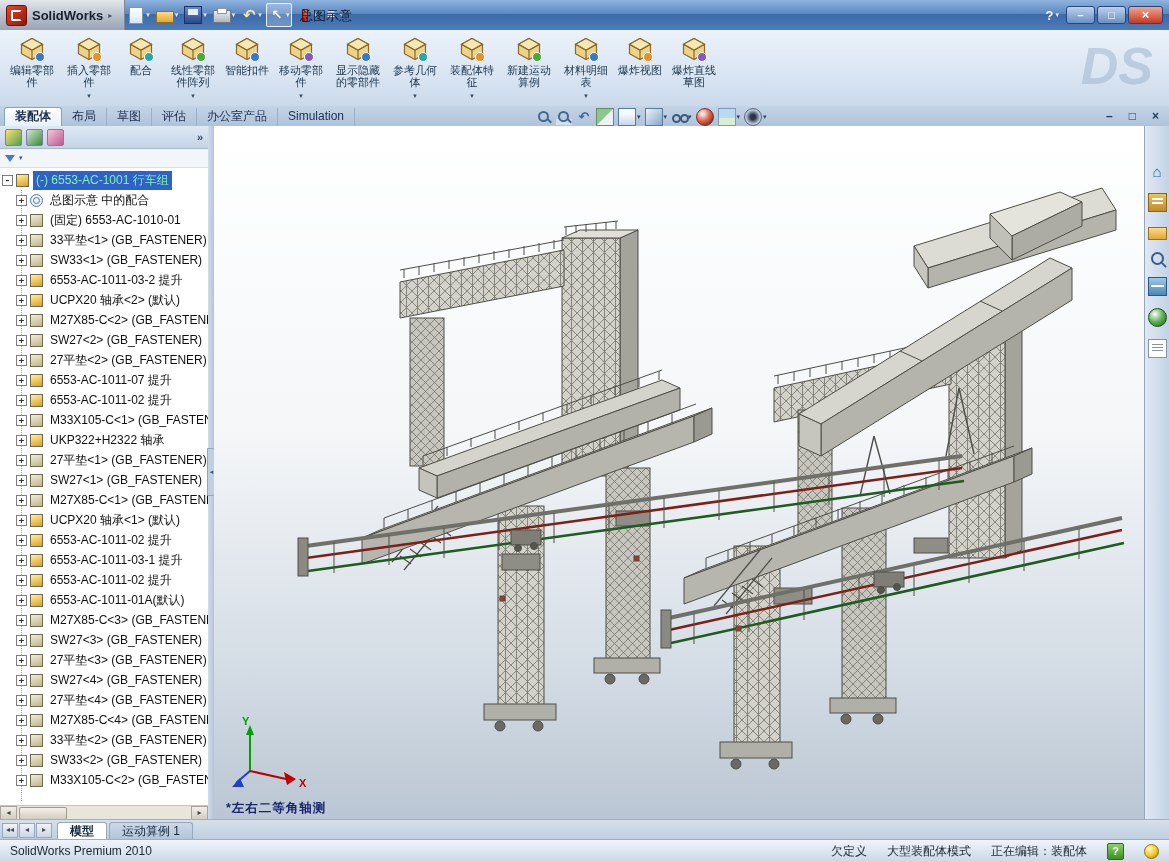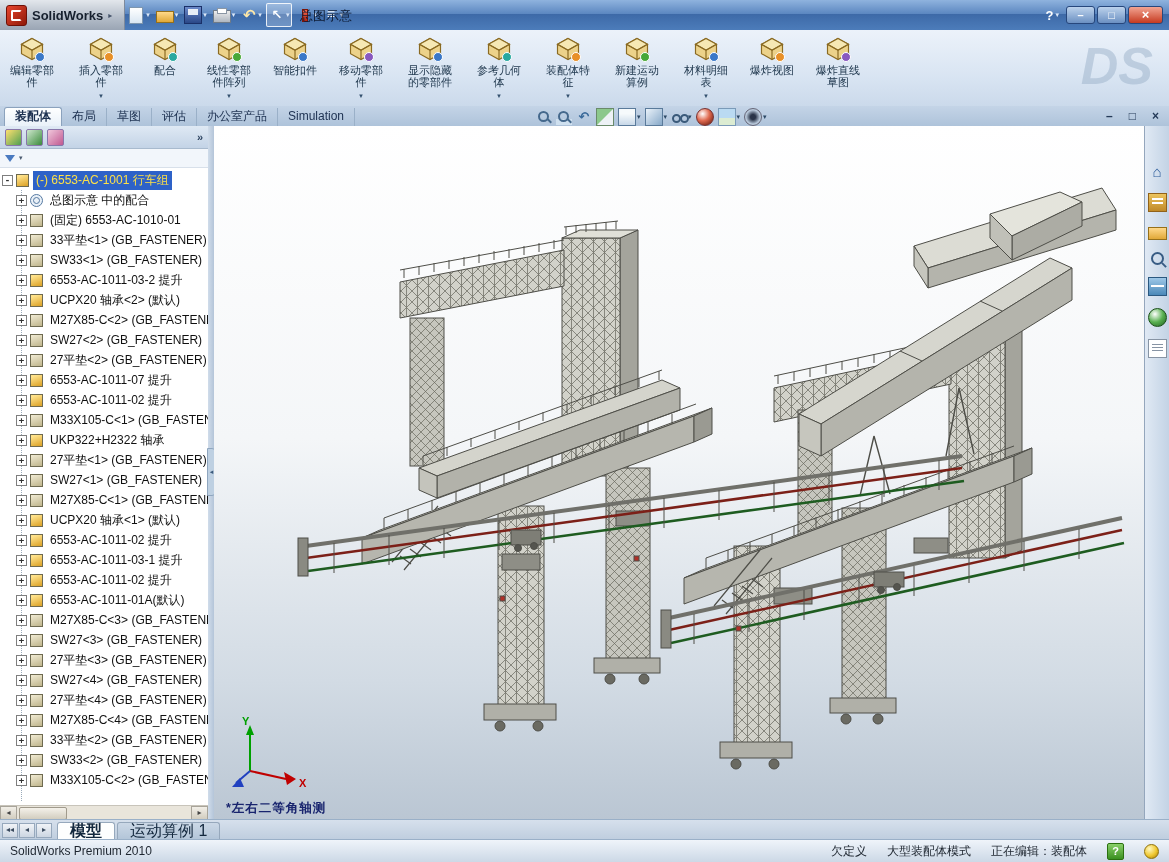--- a/index.html
+++ b/index.html
@@ -40,21 +40,21 @@
 .help{color:#fff;font-weight:bold;font-size:13px;display:flex;align-items:center}
 .help::after{content:"▾";font-size:7px;margin-left:2px;color:#dce8f8}
 .winbtns{display:flex;gap:2px}
 .wbtn{width:27px;height:16px;border-radius:3px;border:1px solid #27477c;display:flex;align-items:center;justify-content:center;
   color:#fff;font-size:11px;line-height:14px;background:linear-gradient(#bcd2ec,#6b90c2)}
 .wbtn.min::before{content:"–";font-weight:bold}
 .wbtn.max::before{content:"□"}
 .wbtn.close{width:33px;background:linear-gradient(#f2a492,#c63a20)}
 .wbtn.close::before{content:"×";font-weight:bold;font-size:13px}
 
-.ribbon{position:absolute;top:30px;left:0;right:0;height:76px;display:flex;align-items:stretch;gap:13px;padding:2px 4px;
+.ribbon{position:absolute;top:30px;left:0;right:0;height:76px;display:flex;align-items:stretch;gap:1px;padding:2px 4px;
   background:linear-gradient(#ecf2fa,#d8e4f2 60%,#c9d8ea);border-bottom:1px solid #9fb2c8}
 .rb{display:flex;flex-direction:column;align-items:center;padding:3px 3px 1px;min-width:40px;max-width:50px;border-radius:3px}
 .rb .ric{width:28px;height:28px;position:relative;margin-bottom:1px}
 .rb .lb{font-size:11px;line-height:12px;text-align:center;color:#21394f;word-break:break-all}
 .rb .dd{display:none;line-height:7px;margin-top:1px}
 .rb .dd::before{content:"▼";font-size:6px;color:#33506e}
 .rb.has-dd .dd{display:block}
 .rb.active{background:linear-gradient(#deecfc,#b9d4f0);border:1px solid #7aa6d8;max-width:72px}
 .acc{position:absolute;right:1px;bottom:1px;width:8px;height:8px;border-radius:50%;border:1px solid #fff}
 .acc-blue{background:#3a78c8}.acc-orange{background:#e89028}.acc-teal{background:#28a8a0}
@@ -99,21 +99,21 @@
 .guide{position:absolute;left:21px;top:22px;bottom:4px;border-left:1px dotted #9aaaba}
 .row{display:flex;align-items:center;height:20px;padding-left:16px;font-size:12px;color:#101010;white-space:nowrap;position:relative}
 .row.root{padding-left:2px}
 .ebox{width:9px;height:9px;flex:0 0 9px;border:1px solid #7e7e7e;background:#fff;font:bold 9px/8px "DejaVu Sans Mono",monospace;text-align:center;color:#333;margin-right:3px;z-index:1}
 .ticon{width:13px;height:13px;flex:0 0 13px;margin-right:4px;border:1px solid #6e6a50;box-sizing:border-box}
 .ticon.asm{background:linear-gradient(160deg,#ffe28a 15%,#dfa830 90%)}
 .ticon.part{background:linear-gradient(160deg,#f2ecd4,#bfb58c)}
 .ticon.mate{border-radius:50%;border-color:#567aa2;background:#eaf1f8;position:relative}
 .ticon.mate::after{content:"";position:absolute;inset:2px;border:1px solid #567aa2;border-radius:50%}
 .lbl{padding:1px 3px;overflow:hidden}
-.row.selected .lbl{background:#2e62c8;color:#fde047}
+.row.selected .lbl{background:#2e62c8;color:#86efac}
 .fm-hscroll{height:14px;flex:0 0 14px;background:#e9e5db;border-top:1px solid #c8c4ba;display:flex;align-items:center}
 .sarrow{width:15px;height:13px;background:linear-gradient(#f2efe8,#cfcabc);border:1px solid #a8a49a;font-size:8px;line-height:12px;text-align:center;color:#444}
 .sarrow.left::before{content:"◂"}.sarrow.right::before{content:"▸"}
 .sthumb{width:46px;height:11px;margin-left:2px;background:linear-gradient(#f4f1ea,#d2cdbf);border:1px solid #a09a8c;border-radius:2px}
 .fm-hscroll .gap{flex:1}
 
 .splitter{position:absolute;top:126px;left:208px;width:6px;bottom:42px;background:linear-gradient(90deg,#d0dcea,#b4c5d9);border-right:1px solid #94a6bc}
 .splitter::after{content:"◂";position:absolute;top:322px;left:-1px;width:7px;height:46px;background:#bed0e2;border:1px solid #8fa6bf;
   font-size:7px;color:#3c5a7c;line-height:46px;text-align:center;border-radius:0 4px 4px 0}
 .viewport{position:absolute;top:126px;left:214px;right:24px;bottom:42px;overflow:hidden;
@@ -133,21 +133,21 @@
 .tp-palette{background:linear-gradient(#9ec8e8,#4a88b8);border:1px solid #2a5880}
 .tp-palette::after{content:"";position:absolute;left:2px;right:2px;top:7px;height:2px;background:#fff}
 .tp-appearance{border-radius:50%;background:radial-gradient(circle at 35% 30%,#fff,#58b050 50%,#206020);border:1px solid #1a5018}
 .tp-props{background:#fff;border:1px solid #8794a4}
 .tp-props::after{content:"";position:absolute;left:3px;right:3px;top:4px;height:1px;background:#8794a4;box-shadow:0 3px 0 #8794a4,0 6px 0 #8794a4}
 
 .bottombar{position:absolute;left:0;right:0;bottom:22px;height:20px;background:linear-gradient(#d6e0ec,#becdde);
   border-top:1px solid #9ab0c8;display:flex;align-items:flex-end;padding-left:2px}
 .bscroll{display:flex;gap:1px;margin:0 5px 2px 0}
 .bscroll span{width:14px;height:13px;background:linear-gradient(#f0f3f7,#ccd6e2);border:1px solid #96a8bc;font-size:8px;line-height:12px;text-align:center;color:#3a4a5e}
-.btab{height:17px;line-height:16px;padding:0 12px;font-size:16px;color:#13283e;border:1px solid #96a8bc;border-bottom:none;
+.btab{height:17px;line-height:16px;padding:0 12px;font-size:12px;color:#13283e;border:1px solid #96a8bc;border-bottom:none;
   border-radius:3px 3px 0 0;background:linear-gradient(#cbd8e6,#b2c4d8);margin-right:2px}
 .btab.active{background:#fdfefe;font-weight:bold}
 .statusbar{position:absolute;left:0;right:0;bottom:0;height:22px;background:linear-gradient(#eff4fa,#ccd8e6);
   border-top:1px solid #9ab0c8;display:flex;align-items:center;font-size:12px;color:#1e2630;padding:0 10px;gap:20px}
 .sb-left{flex:1}
 .sb-help{width:15px;height:15px;flex:0 0 15px;background:linear-gradient(#8ad06a,#3a9020);border:1px solid #2a7010;border-radius:2px;
   color:#fff;font-weight:bold;font-size:11px;text-align:center;line-height:15px}
 .sb-ball{width:13px;height:13px;flex:0 0 13px;border-radius:50%;border:1px solid #907008;
   background:radial-gradient(circle at 35% 30%,#fff8c0,#f0c830 55%,#a07808)}
 </style>

